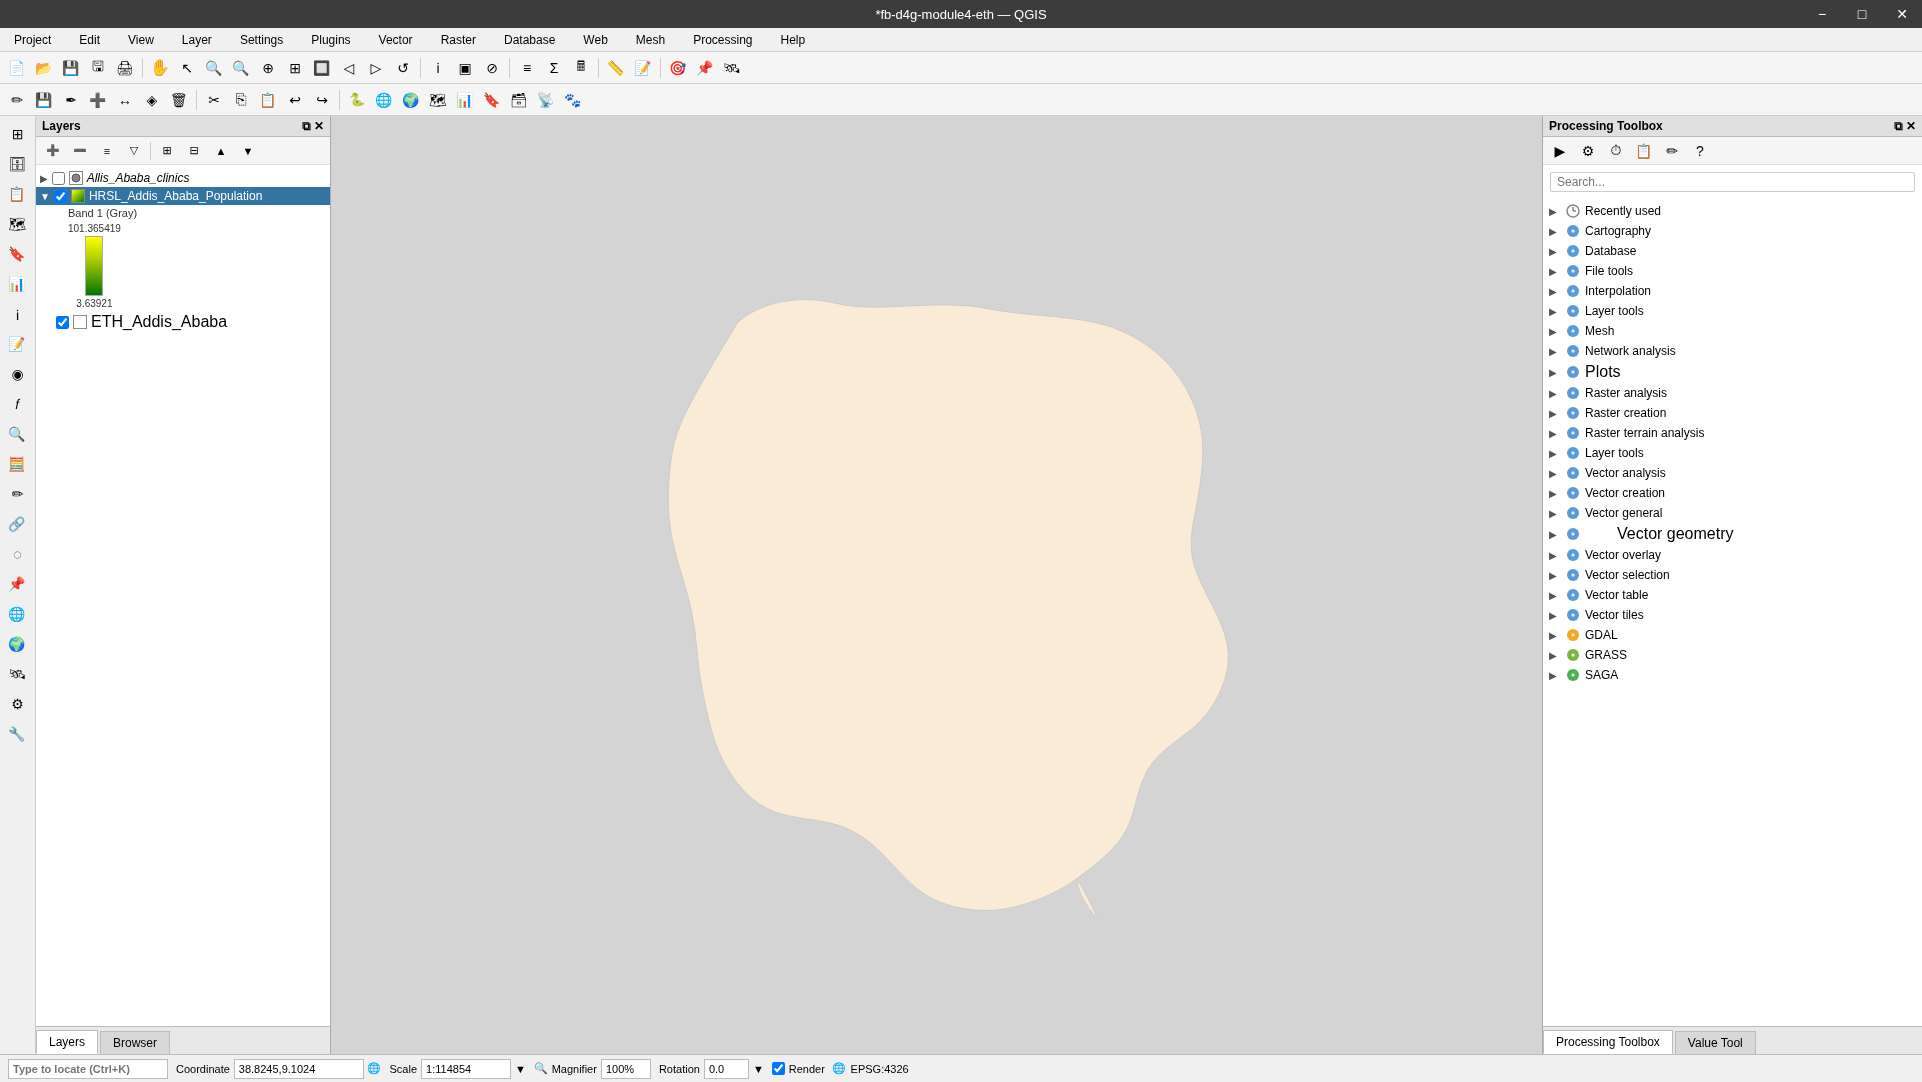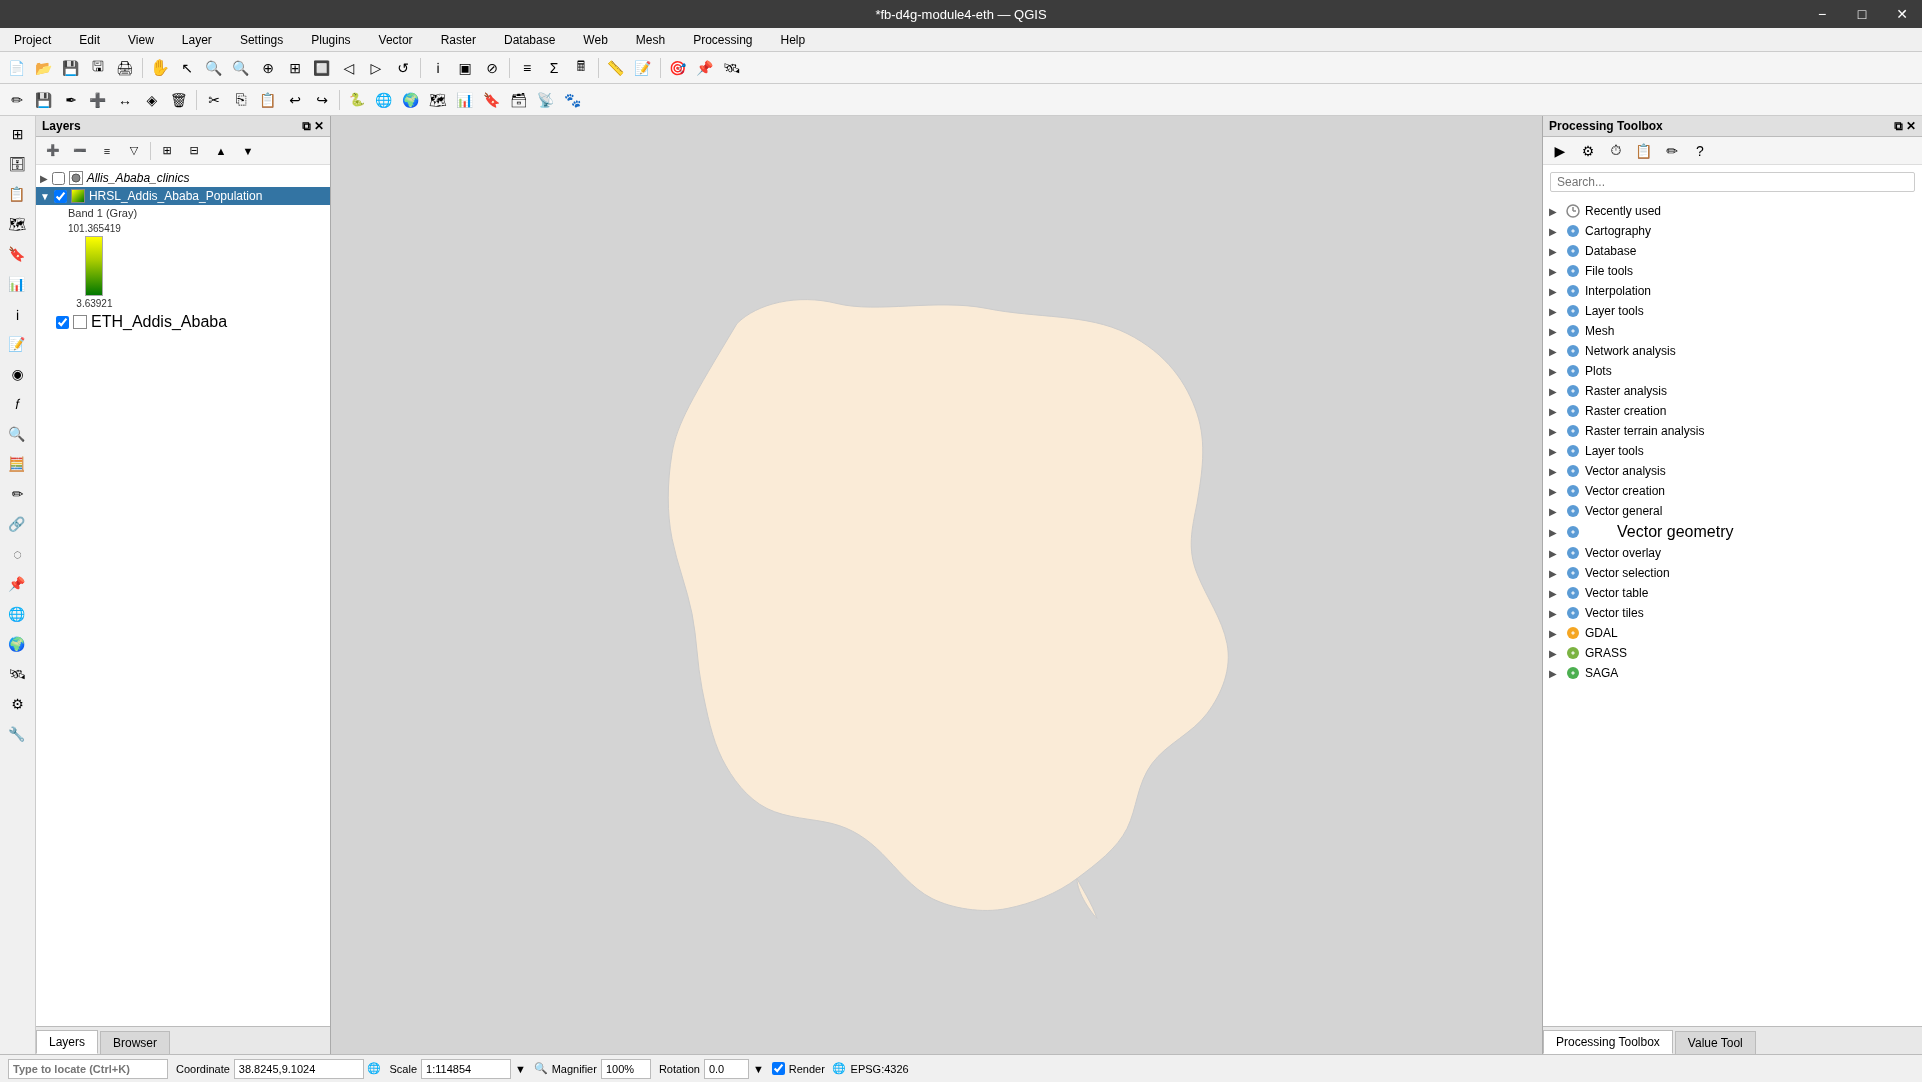--- a/index.html
+++ b/index.html
@@ -595,21 +595,21 @@
           <span style="font-size: 12px;">Network analysis</span>
         </div>
         <div class="tree-item">
           <span class="tree-arrow" style="color: rgb(85, 85, 85);">▶</span>
           <div class="tree-icon">
             <svg width="14" height="14" viewBox="0 0 14 14">
         <circle cx="7" cy="7" r="6" fill="#5b9bd5"></circle>
         <path d="M5,7 L7,5 L9,7 L7,9 Z" fill="white" opacity="0.8"></path>
       </svg>
           </div>
-          <span style="font-size: 12px; text-align: right;">Plots</span>
+          <span style="font-size: 16px; text-align: right;">Plots</span>
         </div>
         <div class="tree-item">
           <span class="tree-arrow" style="color: rgb(85, 85, 85);">▶</span>
           <div class="tree-icon">
             <svg width="14" height="14" viewBox="0 0 14 14">
         <circle cx="7" cy="7" r="6" fill="#5b9bd5"></circle>
         <path d="M5,7 L7,5 L9,7 L7,9 Z" fill="white" opacity="0.8"></path>
       </svg>
           </div>
           <span style="font-size: 12px;">Raster analysis</span>

